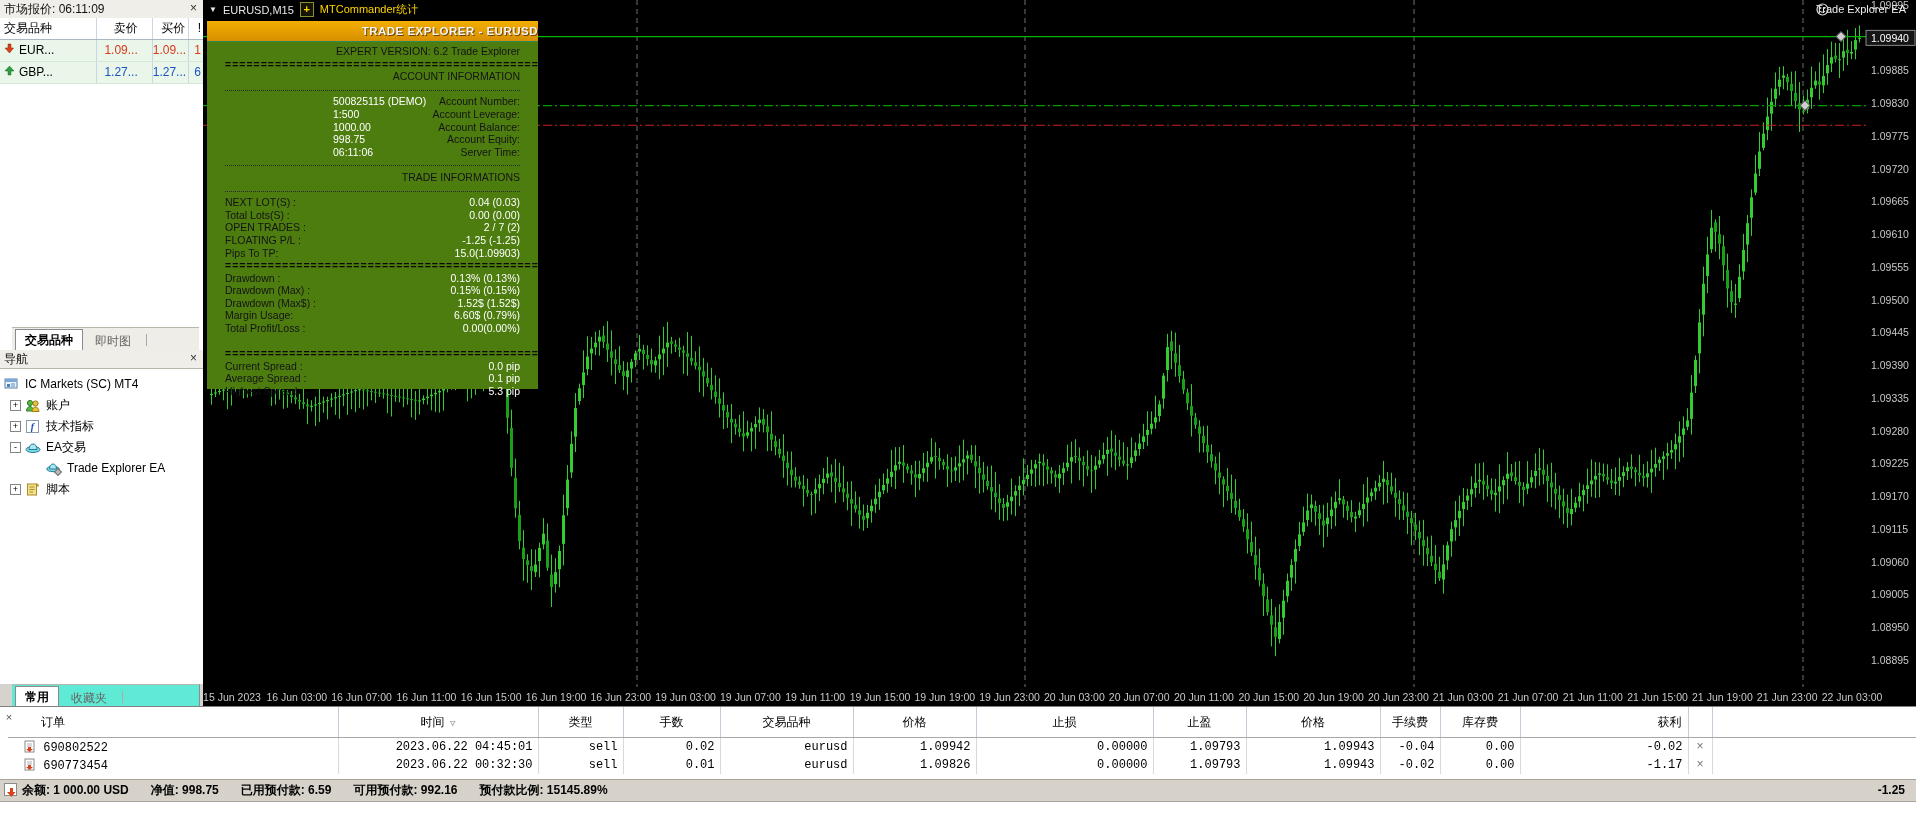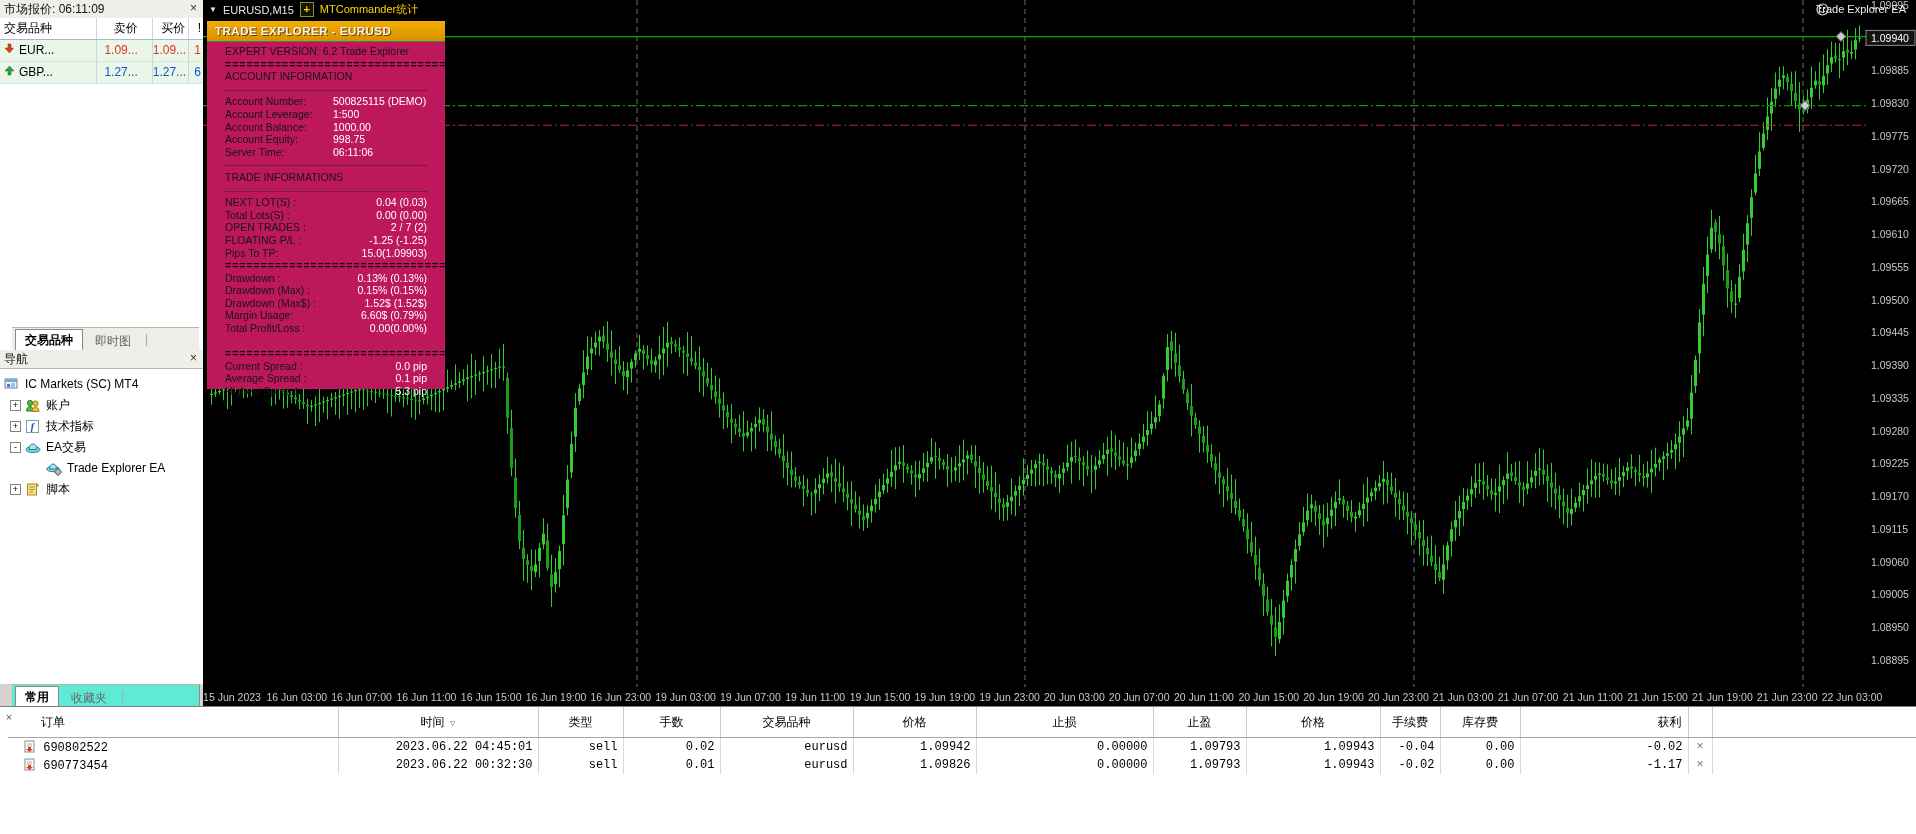--- a/index.html
+++ b/index.html
@@ -43,22 +43,22 @@
   #chart{left:203px;top:0;width:1713px;height:706px;background:#000;}
   #chart svg{position:absolute;left:0;top:0;}
   #charttitle{position:absolute;left:6px;top:2px;height:15px;color:#E8E8E8;font-size:11px;
               display:flex;align-items:center;gap:6px;z-index:5;}
   #plusbtn{display:inline-block;min-width:12px;height:13px;border:1px solid #8F8F30;color:#FFD400;
            text-align:center;line-height:12px;font-weight:bold;background:#141400;}
   #commander{color:#FFD400;}
   #eabadge{position:absolute;right:10px;top:3px;color:#EFEFEF;font-size:11px;display:flex;
            align-items:center;gap:5px;z-index:5;}
   
-  #eapanel{position:absolute;left:4px;top:21px;width:238px;height:368px;background:#be185d;
-           z-index:6;font-size:10.5px;color:#FFF;}
+  #eapanel{position:absolute;left:4px;top:21px;width:331px;height:368px;background:#4d7c0f;
+           z-index:6;font-size:10.5px;color:#FFF;text-align:right;}
   #eapanel .hdr{height:20px;background:linear-gradient(#F2AE00,#D88F00);color:#F3F3F3;
            font-weight:bold;line-height:20px;padding-left:8px;letter-spacing:.5px;
            text-shadow:1px 1px 0 #6E4300;border-bottom:1px solid #2E8B57;font-size:11.5px;}
   .earow{height:12.6px;line-height:12.6px;padding:0 18px;overflow:hidden;white-space:nowrap;}
   .earow .lbl{color:#141414;}
   .earow.kvleft .val{position:absolute;left:126px;color:#FFF;}
   .earow.kvleft{position:relative;}
   .earow.kvright{display:flex;justify-content:space-between;}
   .earow.eq{color:#0A0A0A;font-weight:bold;letter-spacing:1px;}
   .earow.dot div{margin-top:7px;border-top:1px dotted #2A2A2A;width:100%;}
@@ -1251,14 +1251,23 @@
             <td>1.09943</td>
             <td>-0.02</td>
             <td>0.00</td>
             <td>-1.17</td>
             <td class="xcell">×</td>
             <td class="nob"></td>
           </tr>
         </tbody>
     </table>
     <span id="term-close">×</span>
+    <div id="sumbar">
+      <span id="sumicon">
+        <svg width="11" height="11" style="margin:0 0 0 1px;">
+            <path d="M4 1h3v4h2.5L5.5 10 1 5h3z" fill="#D9411E"></path>
+          </svg>
+      </span>
+      <span id="sumleft"><span class="seg">余额: 1 000.00 USD</span><span class="seg">净值: 998.75</span><span class="seg">已用预付款: 6.59</span><span class="seg">可用预付款: 992.16</span><span class="seg">预付款比例: 15145.89%</span></span>
+      <span id="float">-1.25</span>
+    </div>
   </div>
 </div>
 
 </body></html>

